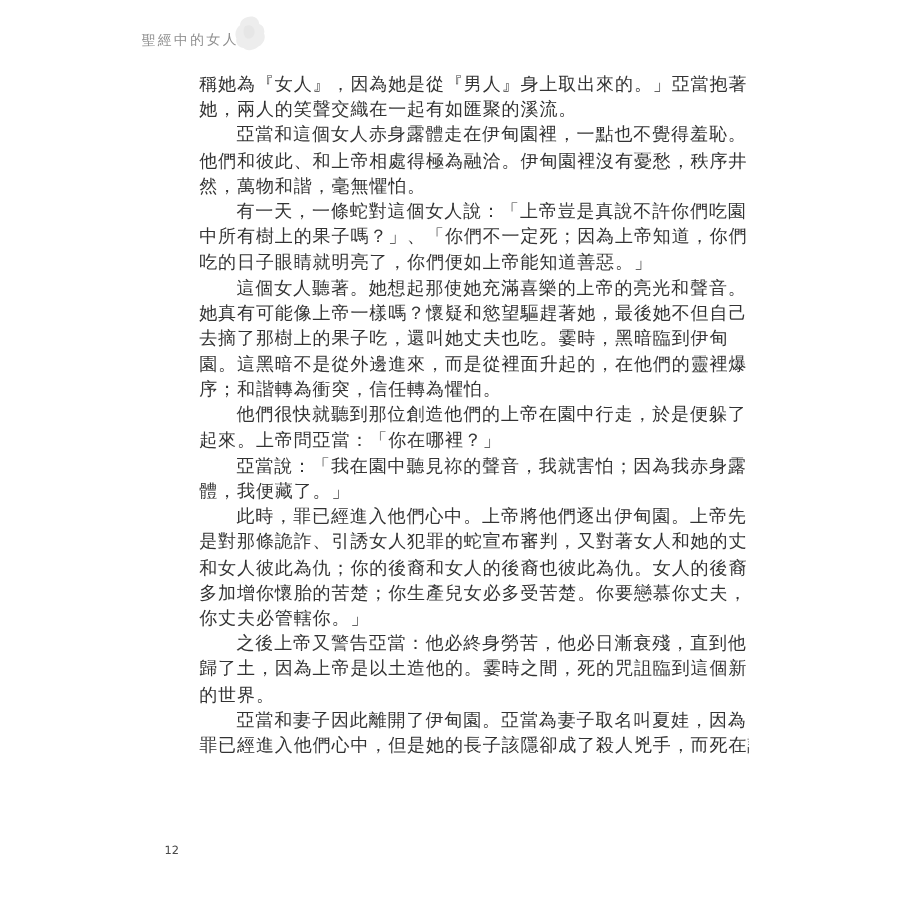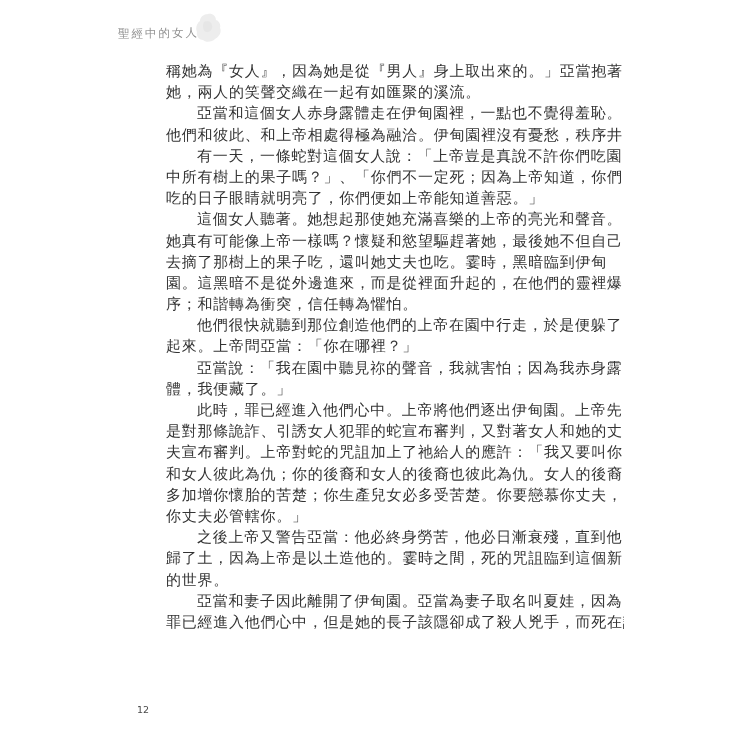--- a/index.html
+++ b/index.html
@@ -79,35 +79,35 @@
              C17 29, 11 30, 8 27 C4 27, 1 23, 2 19 C0 15, 2 10, 5 8
              C5 4, 9 1, 13 1 Z" fill="#d6d6d6" opacity="0.8"></path>
     <path d="M9 9 C12 7, 16 8, 17 12 C18 16, 15 20, 11 19 C8 18, 7 12, 9 9 Z" fill="#c9c9c9" opacity="0.6"></path>
   </svg>
 
   <div class="body-text">
       <div class="text-line">稱她為『女人』，因為她是從『男人』身上取出來的。」亞當抱著</div>
       <div class="text-line">她，兩人的笑聲交織在一起有如匯聚的溪流。</div>
       <div class="text-line indent">亞當和這個女人赤身露體走在伊甸園裡，一點也不覺得羞恥。</div>
       <div class="text-line">他們和彼此、和上帝相處得極為融洽。伊甸園裡沒有憂愁，秩序井</div>
+      <div class="text-line">然，萬物和諧，毫無懼怕。</div>
       <div class="text-line indent">有一天，一條蛇對這個女人說：「上帝豈是真說不許你們吃園</div>
       <div class="text-line">中所有樹上的果子嗎？」、「你們不一定死；因為上帝知道，你們</div>
       <div class="text-line">吃的日子眼睛就明亮了，你們便如上帝能知道善惡。」</div>
       <div class="text-line indent">這個女人聽著。她想起那使她充滿喜樂的上帝的亮光和聲音。</div>
       <div class="text-line">她真有可能像上帝一樣嗎？懷疑和慾望驅趕著她，最後她不但自己</div>
       <div class="text-line">去摘了那樹上的果子吃，還叫她丈夫也吃。霎時，黑暗臨到伊甸</div>
       <div class="text-line">園。這黑暗不是從外邊進來，而是從裡面升起的，在他們的靈裡爆</div>
       <div class="text-line">序；和諧轉為衝突，信任轉為懼怕。</div>
       <div class="text-line indent">他們很快就聽到那位創造他們的上帝在園中行走，於是便躲了</div>
       <div class="text-line">起來。上帝問亞當：「你在哪裡？」</div>
       <div class="text-line indent">亞當說：「我在園中聽見祢的聲音，我就害怕；因為我赤身露</div>
       <div class="text-line">體，我便藏了。」</div>
       <div class="text-line indent">此時，罪已經進入他們心中。上帝將他們逐出伊甸園。上帝先</div>
       <div class="text-line">是對那條詭詐、引誘女人犯罪的蛇宣布審判，又對著女人和她的丈</div>
-      <div class="text-line">夫宣布審判。上帝對蛇的咒詛加上了祂給人的應許：「我又要叫你</div>
       <div class="text-line">和女人彼此為仇；你的後裔和女人的後裔也彼此為仇。女人的後裔</div>
       <div class="text-line">多加增你懷胎的苦楚；你生產兒女必多受苦楚。你要戀慕你丈夫，</div>
       <div class="text-line">你丈夫必管轄你。」</div>
       <div class="text-line indent">之後上帝又警告亞當：他必終身勞苦，他必日漸衰殘，直到他</div>
       <div class="text-line">歸了土，因為上帝是以土造他的。霎時之間，死的咒詛臨到這個新</div>
       <div class="text-line">的世界。</div>
       <div class="text-line indent">亞當和妻子因此離開了伊甸園。亞當為妻子取名叫夏娃，因為</div>
       <div class="text-line">罪已經進入他們心中，但是她的長子該隱卻成了殺人兇手，而死在該</div>
     </div>
 

